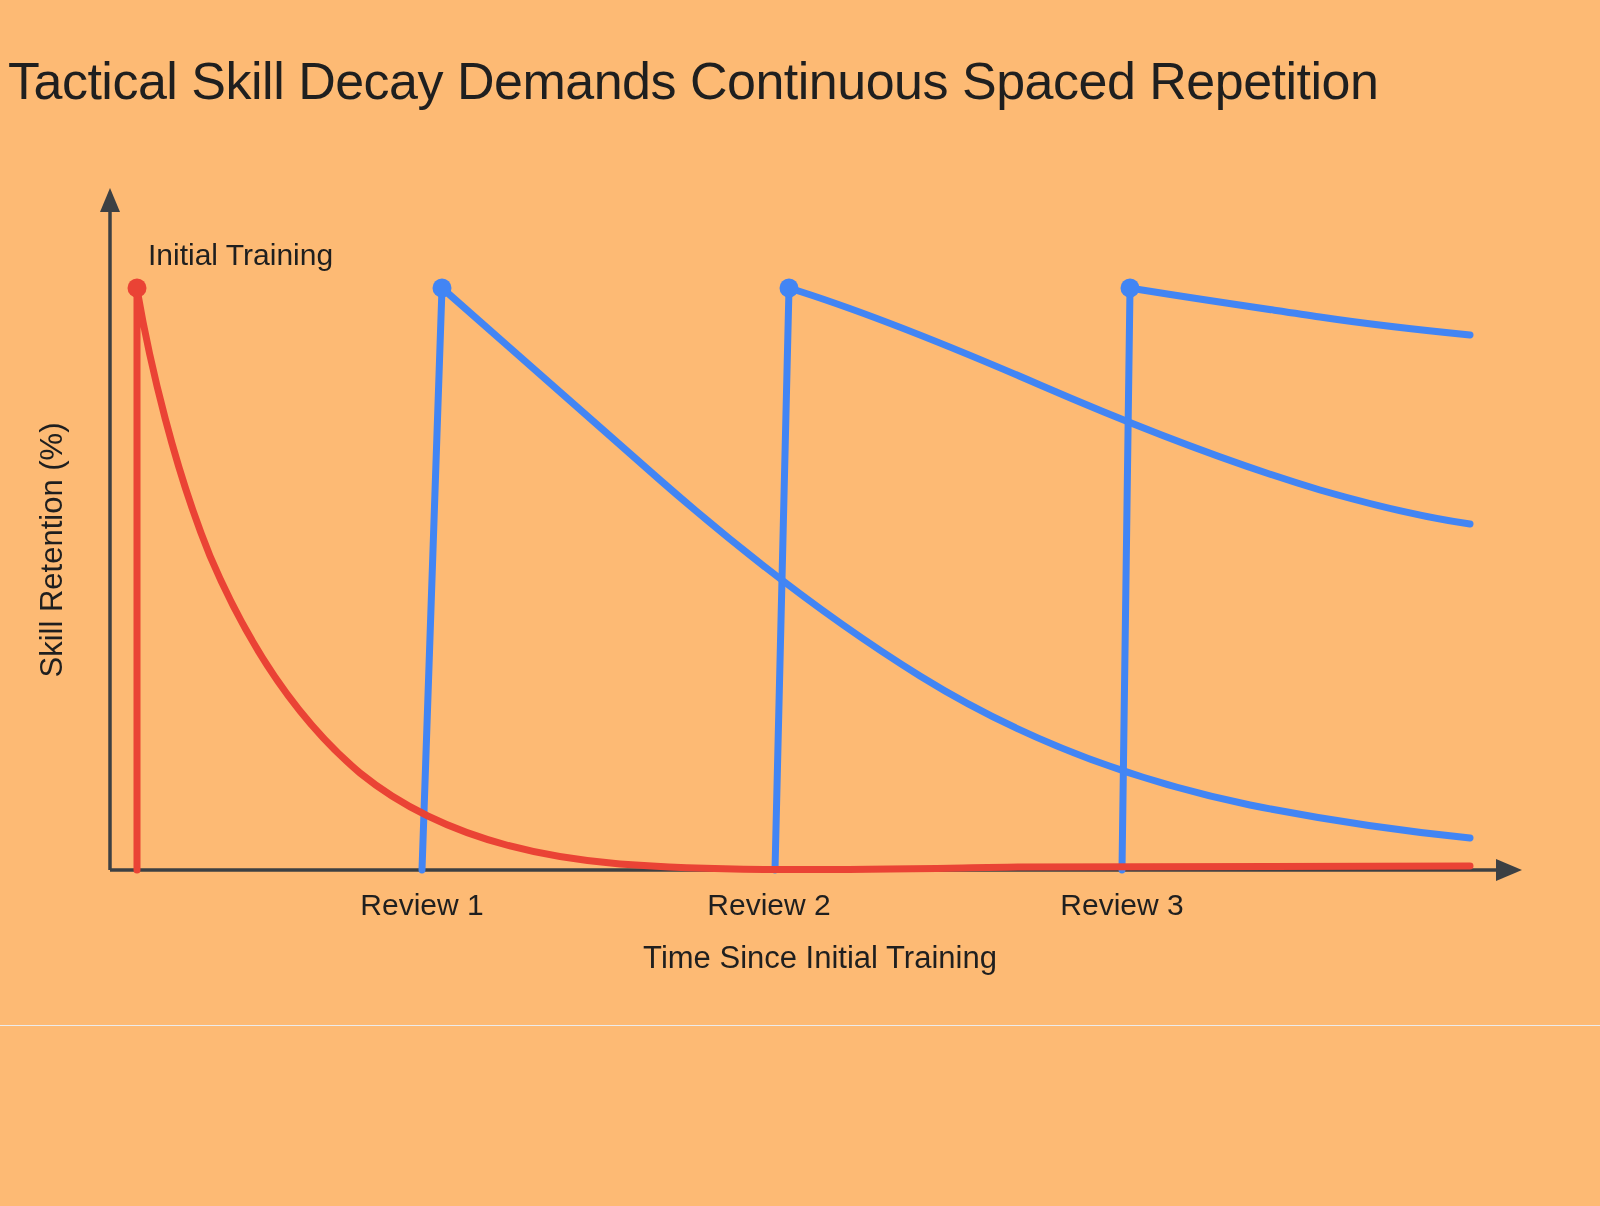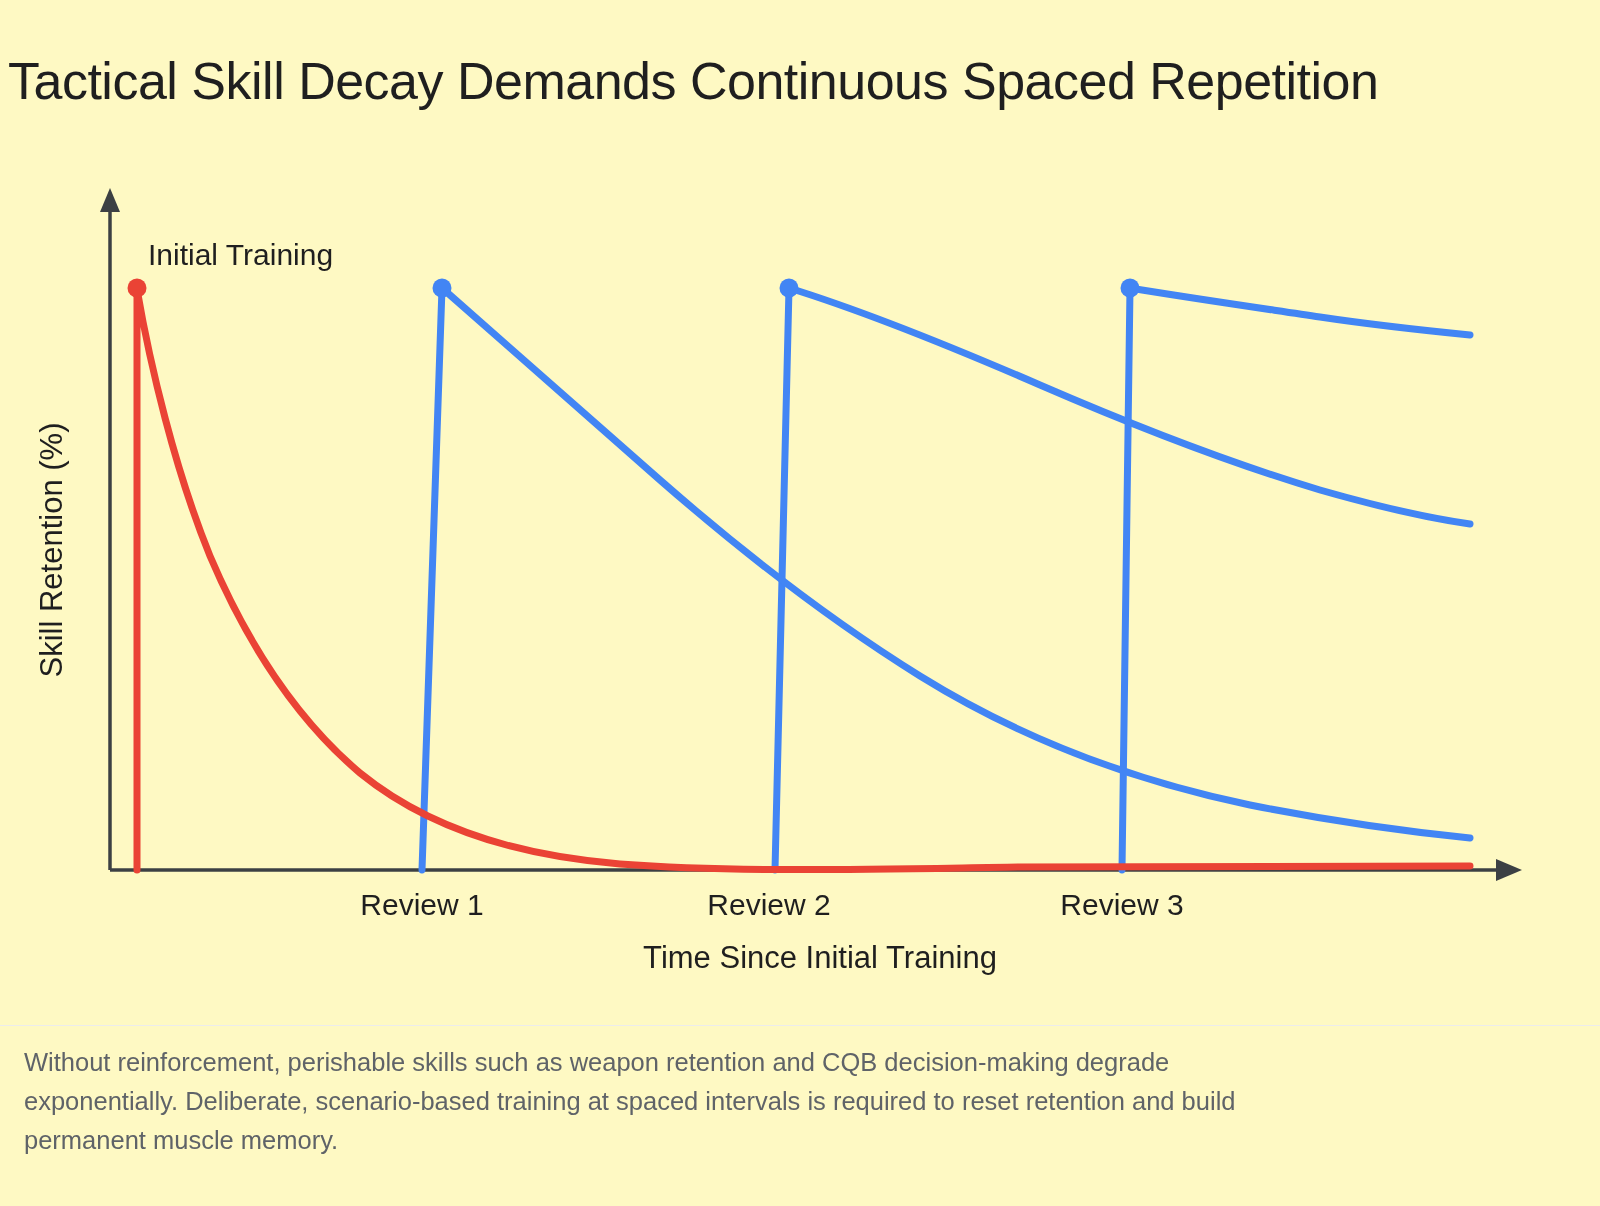--- a/index.html
+++ b/index.html
@@ -5,21 +5,21 @@
   * { margin:0; padding:0; box-sizing:border-box; }
   html, body {
     width:1600px; height:1206px;
     background:#ffffff;
     font-family:"Liberation Sans", sans-serif;
     overflow:hidden;
   }
   #page {
     position:relative;
     width:1600px; height:1206px;
-    background:#fef9c3;
+    background:#fdba74;
   }
 
   
   #chart-title {
     position:absolute;
     left:8px; top:52px;
     width:1560px;
     font-size:52px;
     font-weight:400;
     letter-spacing:-0.5px;
@@ -112,15 +112,14 @@
       <text class="svg-text" x="1122" y="765" font-size="30" text-anchor="middle" fill="#1f1f1f">Review 3</text>
 
       <text class="svg-text" x="820" y="818" font-size="31" font-weight="500" text-anchor="middle" fill="#1f1f1f">Time Since Initial Training</text>
 
       <text class="svg-text" x="62" y="400" font-size="31" font-weight="500" text-anchor="middle" fill="#1f1f1f" transform="rotate(-90 62 400)">Skill Retention (%)</text>
     </svg>
   </div>
 
   <div id="divider"></div>
 
-  <p id="caption">Without reinforcement, perishable skills such as weapon retention and CQB decision-making degrade exponentially. Deliberate, scenario-based training at spaced intervals is required to reset retention and build permanent muscle memory.</p>
 
 </div>
 
 </body></html>

